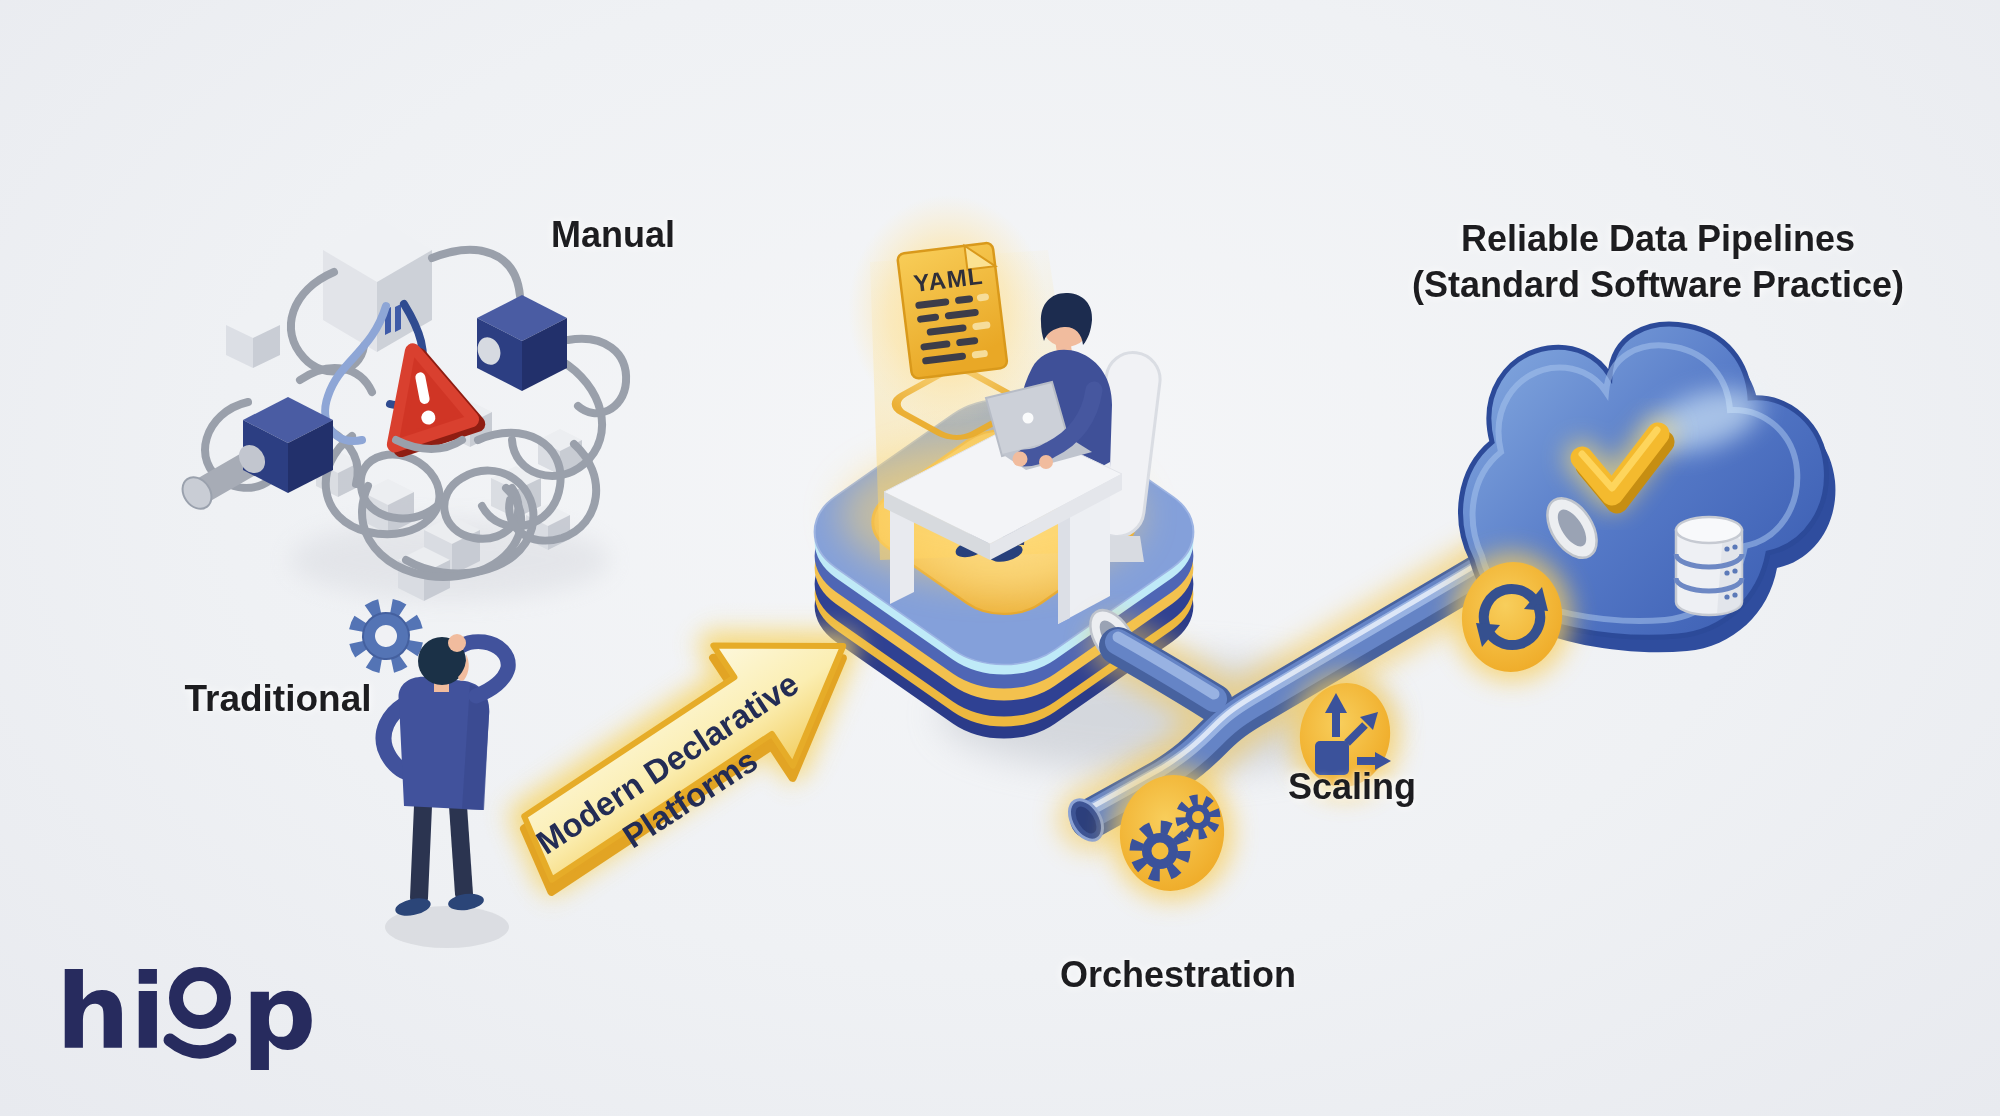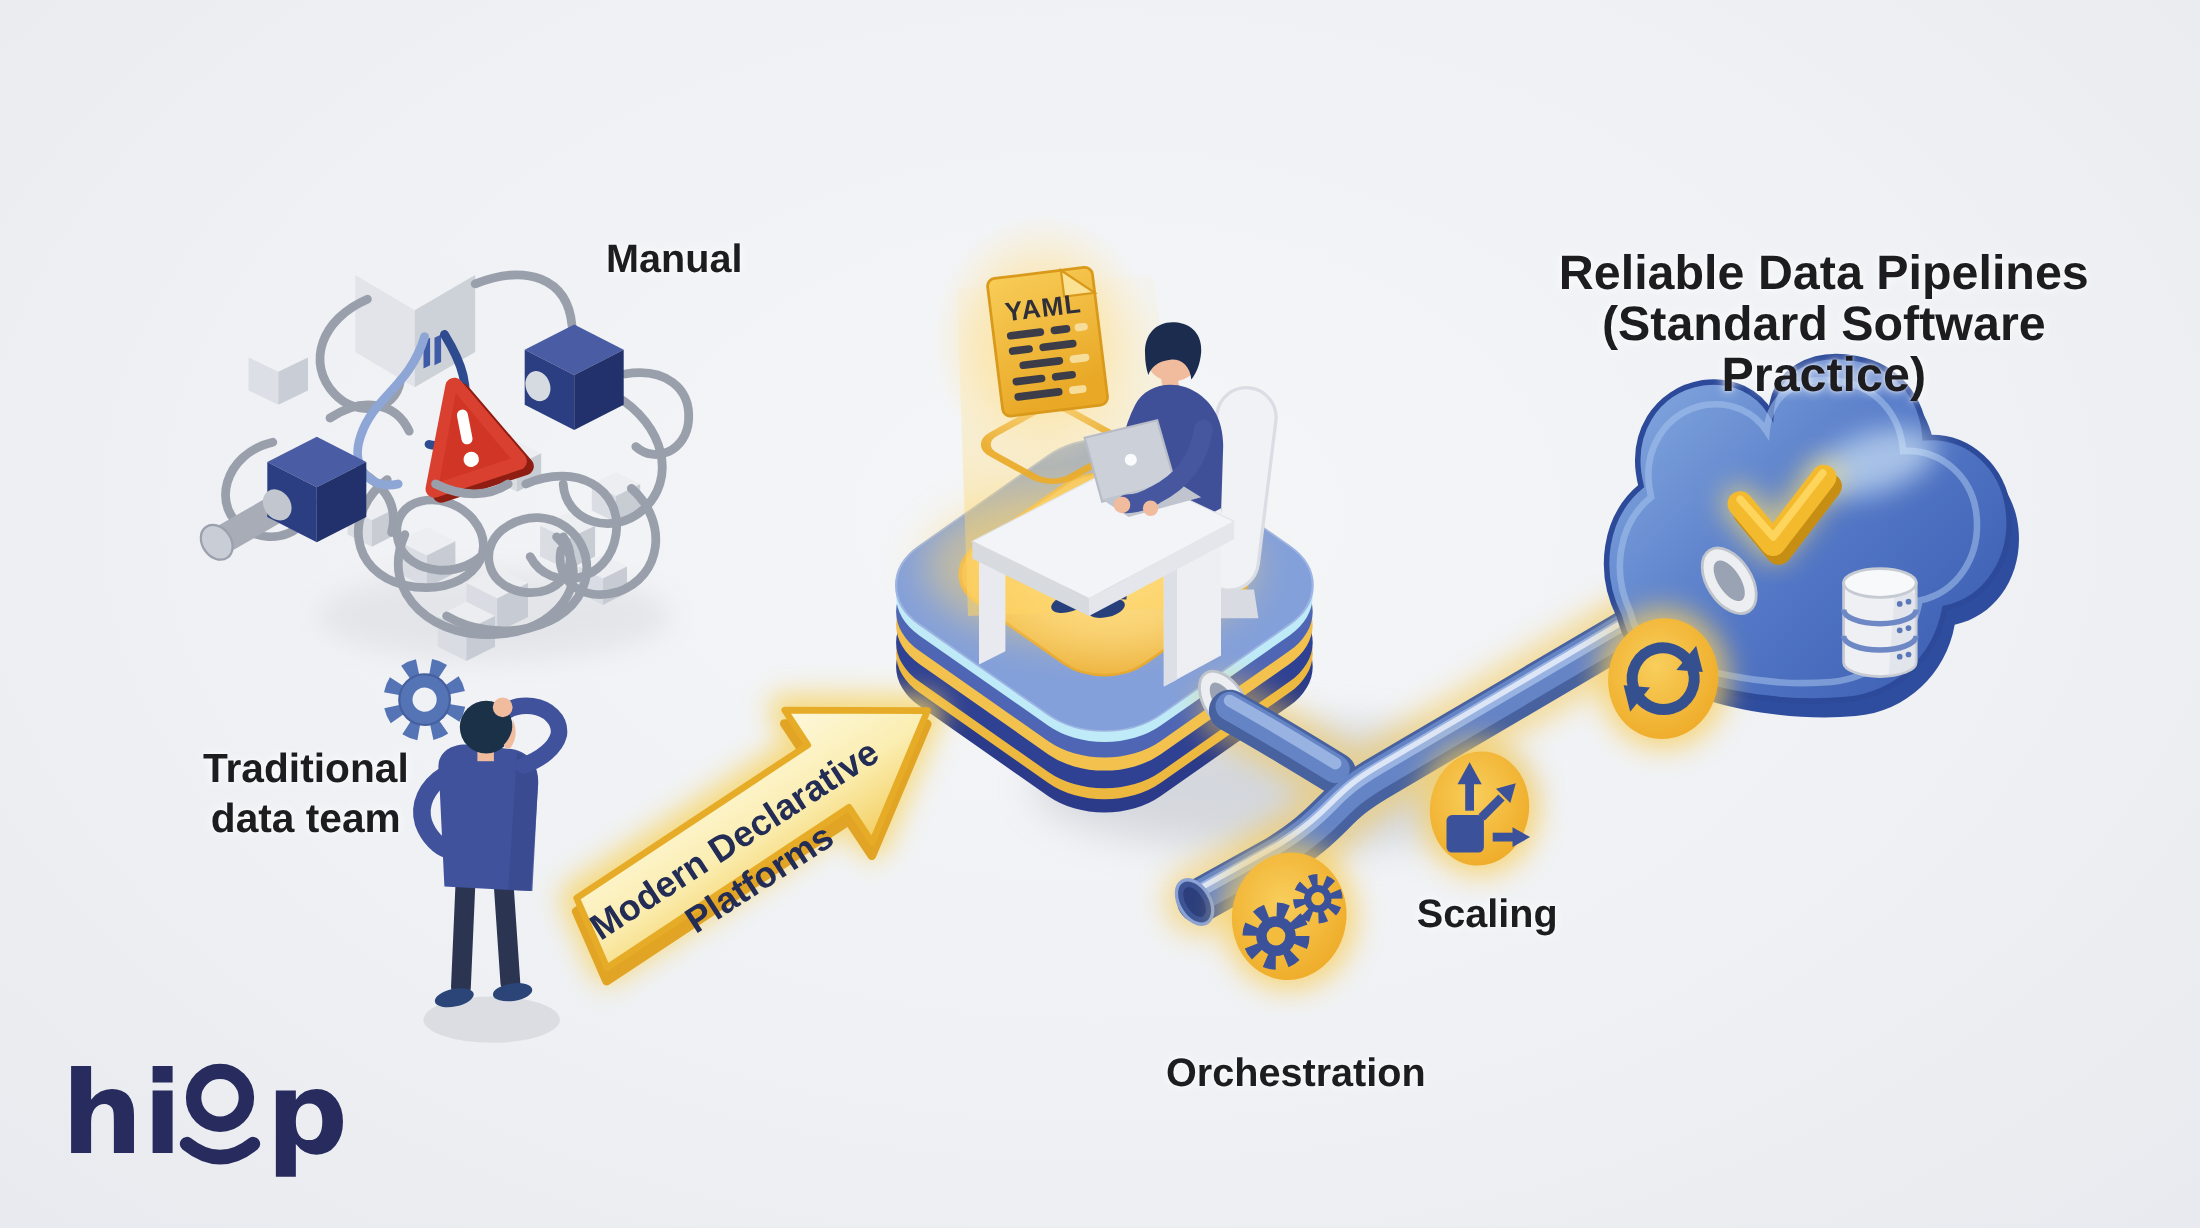--- a/index.html
+++ b/index.html
@@ -9,23 +9,23 @@
     font-family:"Liberation Sans", sans-serif;
   }
   .canvas svg{position:absolute;left:0;top:0;}
   .lbl{
     position:absolute;color:#1d1d20;font-weight:700;text-align:center;
     line-height:45px;font-size:36px;
     text-shadow:0 0 10px rgba(255,255,255,.95),0 0 3px rgba(255,255,255,.7);
   }
   .lbl-manual{left:503px;top:212px;width:220px;}
   .lbl-team{left:128px;top:676px;width:300px;font-size:37px;}
-  .lbl-title{left:1408px;top:226px;width:500px;line-height:46px;font-size:44px;}
+  .lbl-title{left:1408px;top:216px;width:500px;line-height:46px;font-size:36px;}
   .lbl-orchestration{left:1028px;top:952px;width:300px;}
-  .lbl-scaling{left:1252px;top:808px;width:200px;}
+  .lbl-scaling{left:1252px;top:764px;width:200px;}
   .lbl-retries{left:1417px;top:696px;width:200px;}
   .lbl-arrow{
     left:499px;top:739px;width:360px;font-size:33px;line-height:42px;
     color:#232c55;transform:rotate(-33deg);text-shadow:none;
   }
 </style>
 </head>
 <body>
 
 <div class="canvas">
@@ -411,21 +411,20 @@
   <text x="242" y="1048" font-size="104">p</text>
 </g>
 </svg>
 
 <div class="lbl lbl-manual">
   <div>Manual</div>
 </div>
 
 <div class="lbl lbl-team">
   <div>Traditional</div>
-  <div>data team</div>
 </div>
 
 <div class="lbl lbl-arrow">
   <div>Modern Declarative</div>
   <div>Platforms</div>
 </div>
 
 <div class="lbl lbl-title">
   <div>Reliable Data Pipelines</div>
   <div>(Standard Software Practice)</div>

